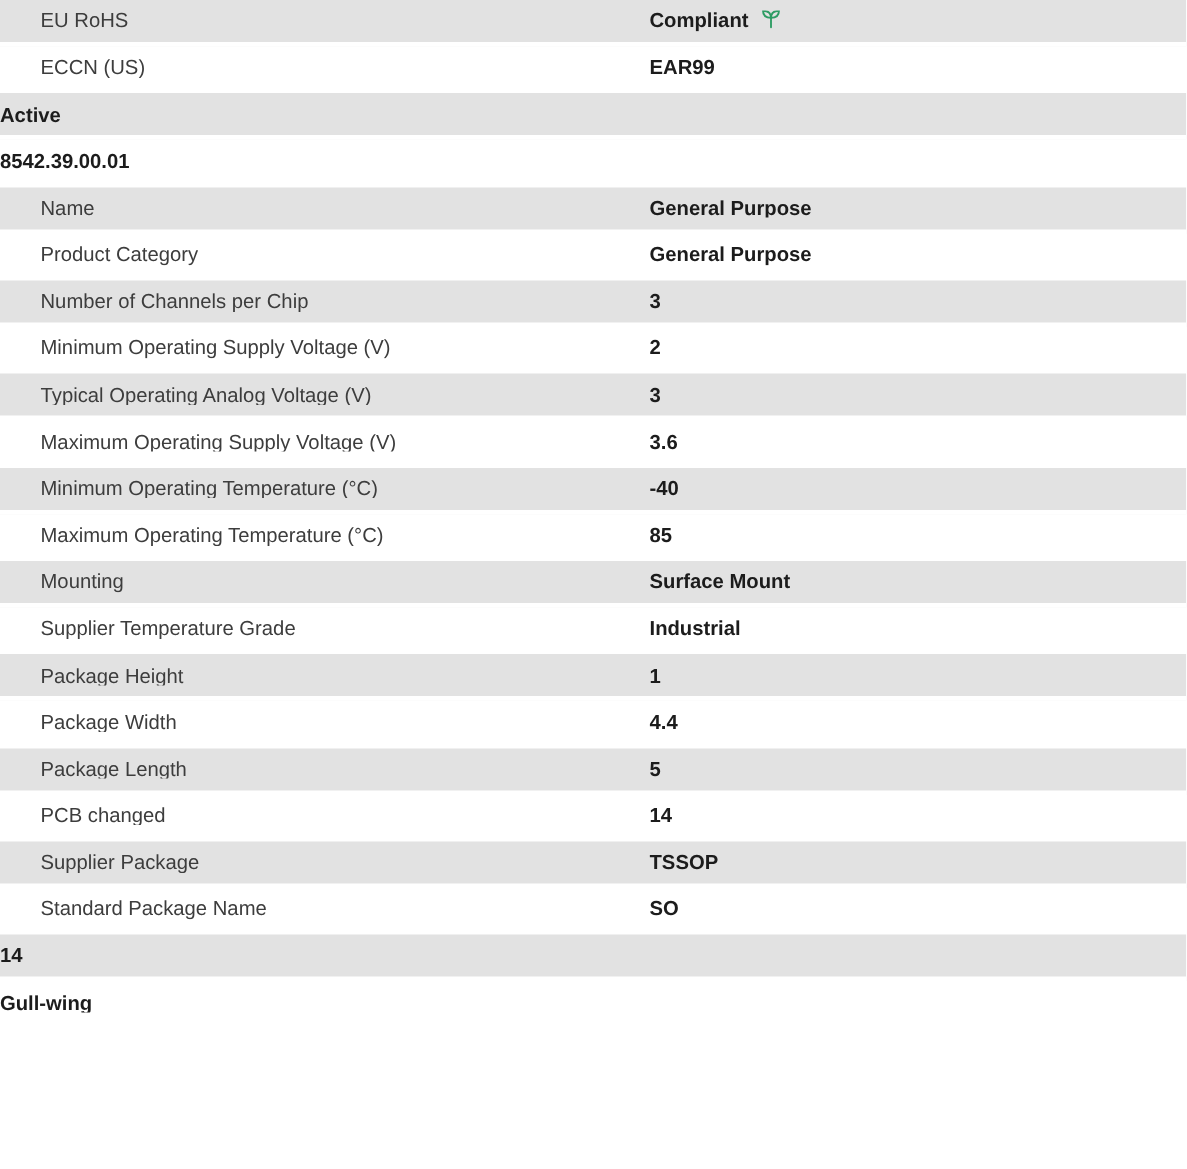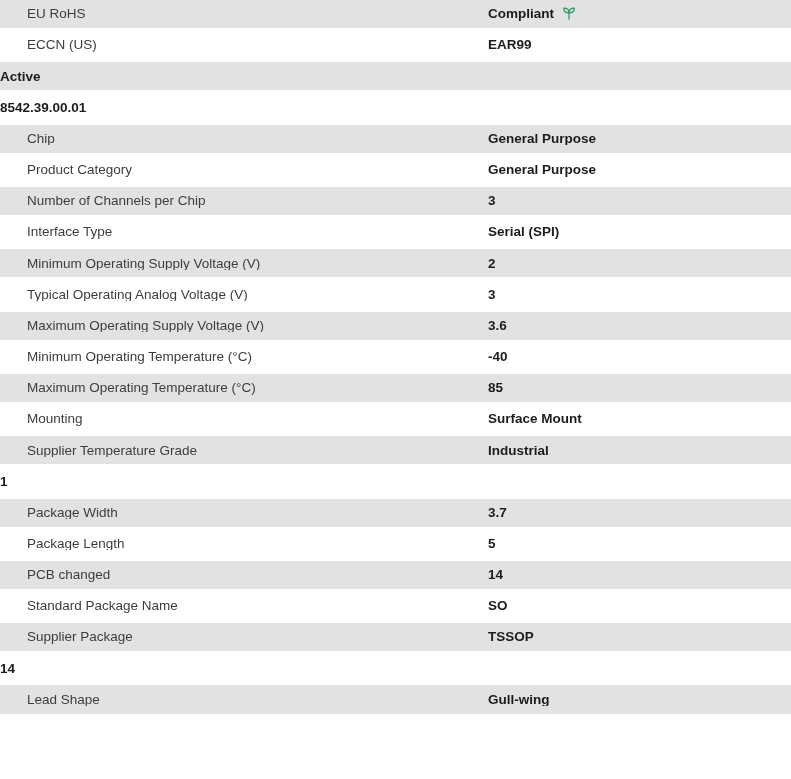--- a/index.html
+++ b/index.html
@@ -25,33 +25,33 @@
     height: 31.16px;
     display: flex;
     align-items: center;
     border-bottom: 3px solid var(--separator);
     background: var(--row-plain);
   }
   .row:nth-child(odd) {
     background: var(--row-stripe);
   }
   .label {
-    width: 488px;
+    width: 433px;
     padding-left: 27px;
     padding-right: 10px;
     font-size: 13.5px;
     line-height: 1;
     color: var(--label-text);
     white-space: nowrap;
     overflow: hidden;
   }
   .value {
     flex: 1;
     display: flex;
-    align-items: flex-end;
+    align-items: flex-start;
     gap: 7px;
     font-size: 13.5px;
     line-height: 1;
     font-weight: 700;
     color: var(--value-text);
     white-space: nowrap;
     overflow: hidden;
   }
   .leaf {
     color: var(--leaf-green);
@@ -88,44 +88,38 @@
       <div class="value" data-name="spec-value">
         <span data-name="spec-value-text">Active</span>
       </div>
     </div>
     <div class="row" data-name="spec-row">
       <div class="value" data-name="spec-value">
         <span data-name="spec-value-text">8542.39.00.01</span>
       </div>
     </div>
     <div class="row" data-name="spec-row">
-      <div class="label" data-name="spec-label">Chip</div>
+      <div class="label" data-name="spec-label">Name</div>
       <div class="value" data-name="spec-value">
         <span data-name="spec-value-text">General Purpose</span>
       </div>
     </div>
     <div class="row" data-name="spec-row">
       <div class="label" data-name="spec-label">Product Category</div>
       <div class="value" data-name="spec-value">
         <span data-name="spec-value-text">General Purpose</span>
       </div>
     </div>
     <div class="row" data-name="spec-row">
       <div class="label" data-name="spec-label">Number of Channels per Chip</div>
       <div class="value" data-name="spec-value">
         <span data-name="spec-value-text">3</span>
       </div>
     </div>
     <div class="row" data-name="spec-row">
-      <div class="label" data-name="spec-label">Interface Type</div>
-      <div class="value" data-name="spec-value">
-        <span data-name="spec-value-text">Serial (SPI)</span>
-      </div>
-    </div>
-    <div class="row" data-name="spec-row">
       <div class="label" data-name="spec-label">Minimum Operating Supply Voltage (V)</div>
       <div class="value" data-name="spec-value">
         <span data-name="spec-value-text">2</span>
       </div>
     </div>
     <div class="row" data-name="spec-row">
       <div class="label" data-name="spec-label">Typical Operating Analog Voltage (V)</div>
       <div class="value" data-name="spec-value">
         <span data-name="spec-value-text">3</span>
       </div>
@@ -154,58 +148,58 @@
         <span data-name="spec-value-text">Surface Mount</span>
       </div>
     </div>
     <div class="row" data-name="spec-row">
       <div class="label" data-name="spec-label">Supplier Temperature Grade</div>
       <div class="value" data-name="spec-value">
         <span data-name="spec-value-text">Industrial</span>
       </div>
     </div>
     <div class="row" data-name="spec-row">
+      <div class="label" data-name="spec-label">Package Height</div>
       <div class="value" data-name="spec-value">
         <span data-name="spec-value-text">1</span>
       </div>
     </div>
     <div class="row" data-name="spec-row">
       <div class="label" data-name="spec-label">Package Width</div>
       <div class="value" data-name="spec-value">
-        <span data-name="spec-value-text">3.7</span>
+        <span data-name="spec-value-text">4.4</span>
       </div>
     </div>
     <div class="row" data-name="spec-row">
       <div class="label" data-name="spec-label">Package Length</div>
       <div class="value" data-name="spec-value">
         <span data-name="spec-value-text">5</span>
       </div>
     </div>
     <div class="row" data-name="spec-row">
       <div class="label" data-name="spec-label">PCB changed</div>
       <div class="value" data-name="spec-value">
         <span data-name="spec-value-text">14</span>
       </div>
     </div>
     <div class="row" data-name="spec-row">
+      <div class="label" data-name="spec-label">Supplier Package</div>
+      <div class="value" data-name="spec-value">
+        <span data-name="spec-value-text">TSSOP</span>
+      </div>
+    </div>
+    <div class="row" data-name="spec-row">
       <div class="label" data-name="spec-label">Standard Package Name</div>
       <div class="value" data-name="spec-value">
         <span data-name="spec-value-text">SO</span>
       </div>
     </div>
     <div class="row" data-name="spec-row">
-      <div class="label" data-name="spec-label">Supplier Package</div>
-      <div class="value" data-name="spec-value">
-        <span data-name="spec-value-text">TSSOP</span>
-      </div>
-    </div>
-    <div class="row" data-name="spec-row">
       <div class="value" data-name="spec-value">
         <span data-name="spec-value-text">14</span>
       </div>
     </div>
     <div class="row" data-name="spec-row">
-      <div class="label" data-name="spec-label">Lead Shape</div>
       <div class="value" data-name="spec-value">
         <span data-name="spec-value-text">Gull-wing</span>
       </div>
     </div>
   </main>
 
 </body></html>

